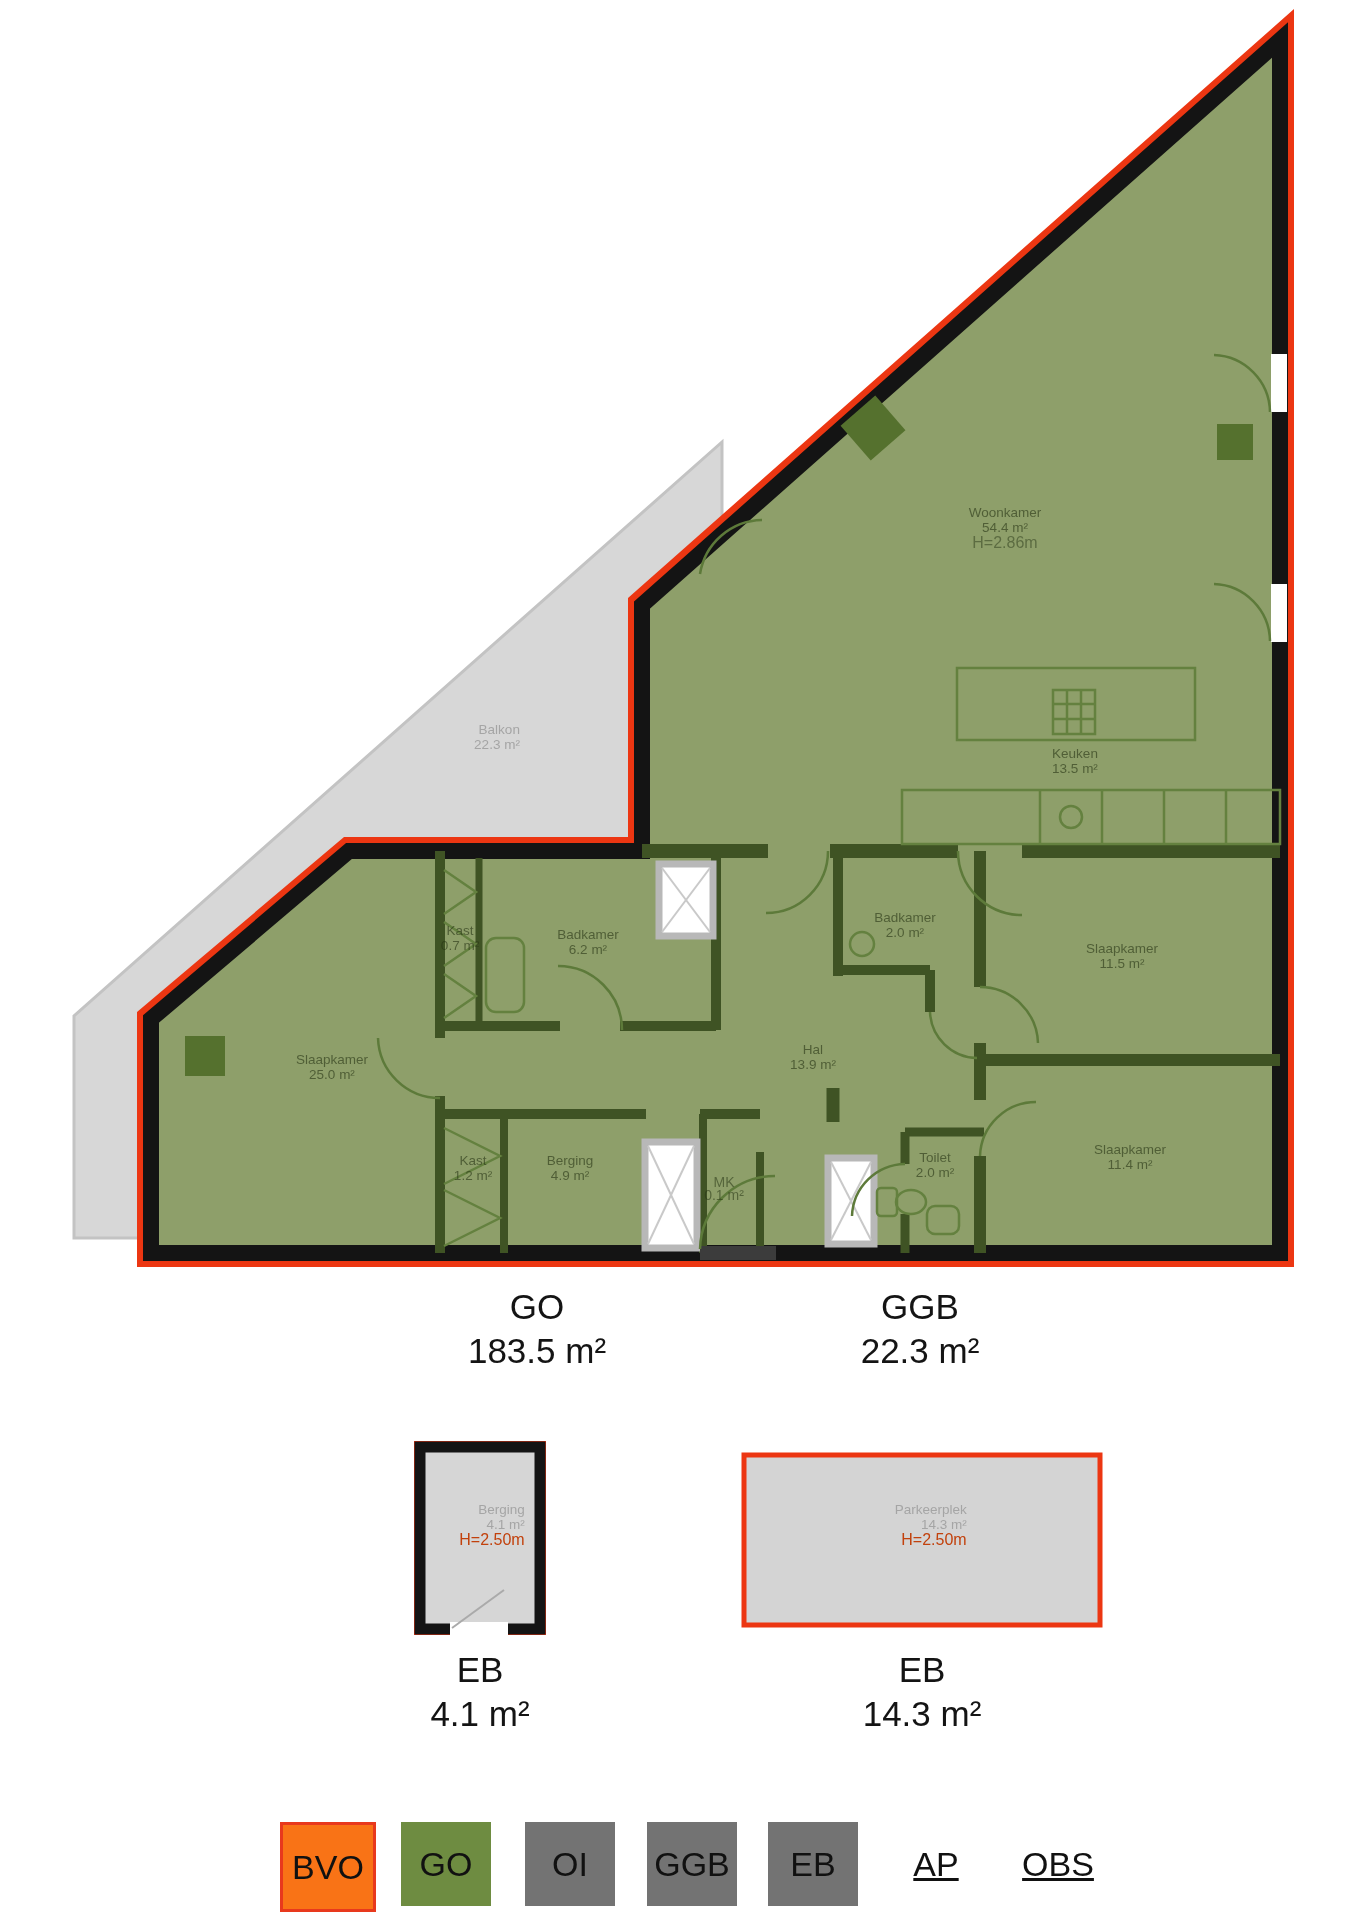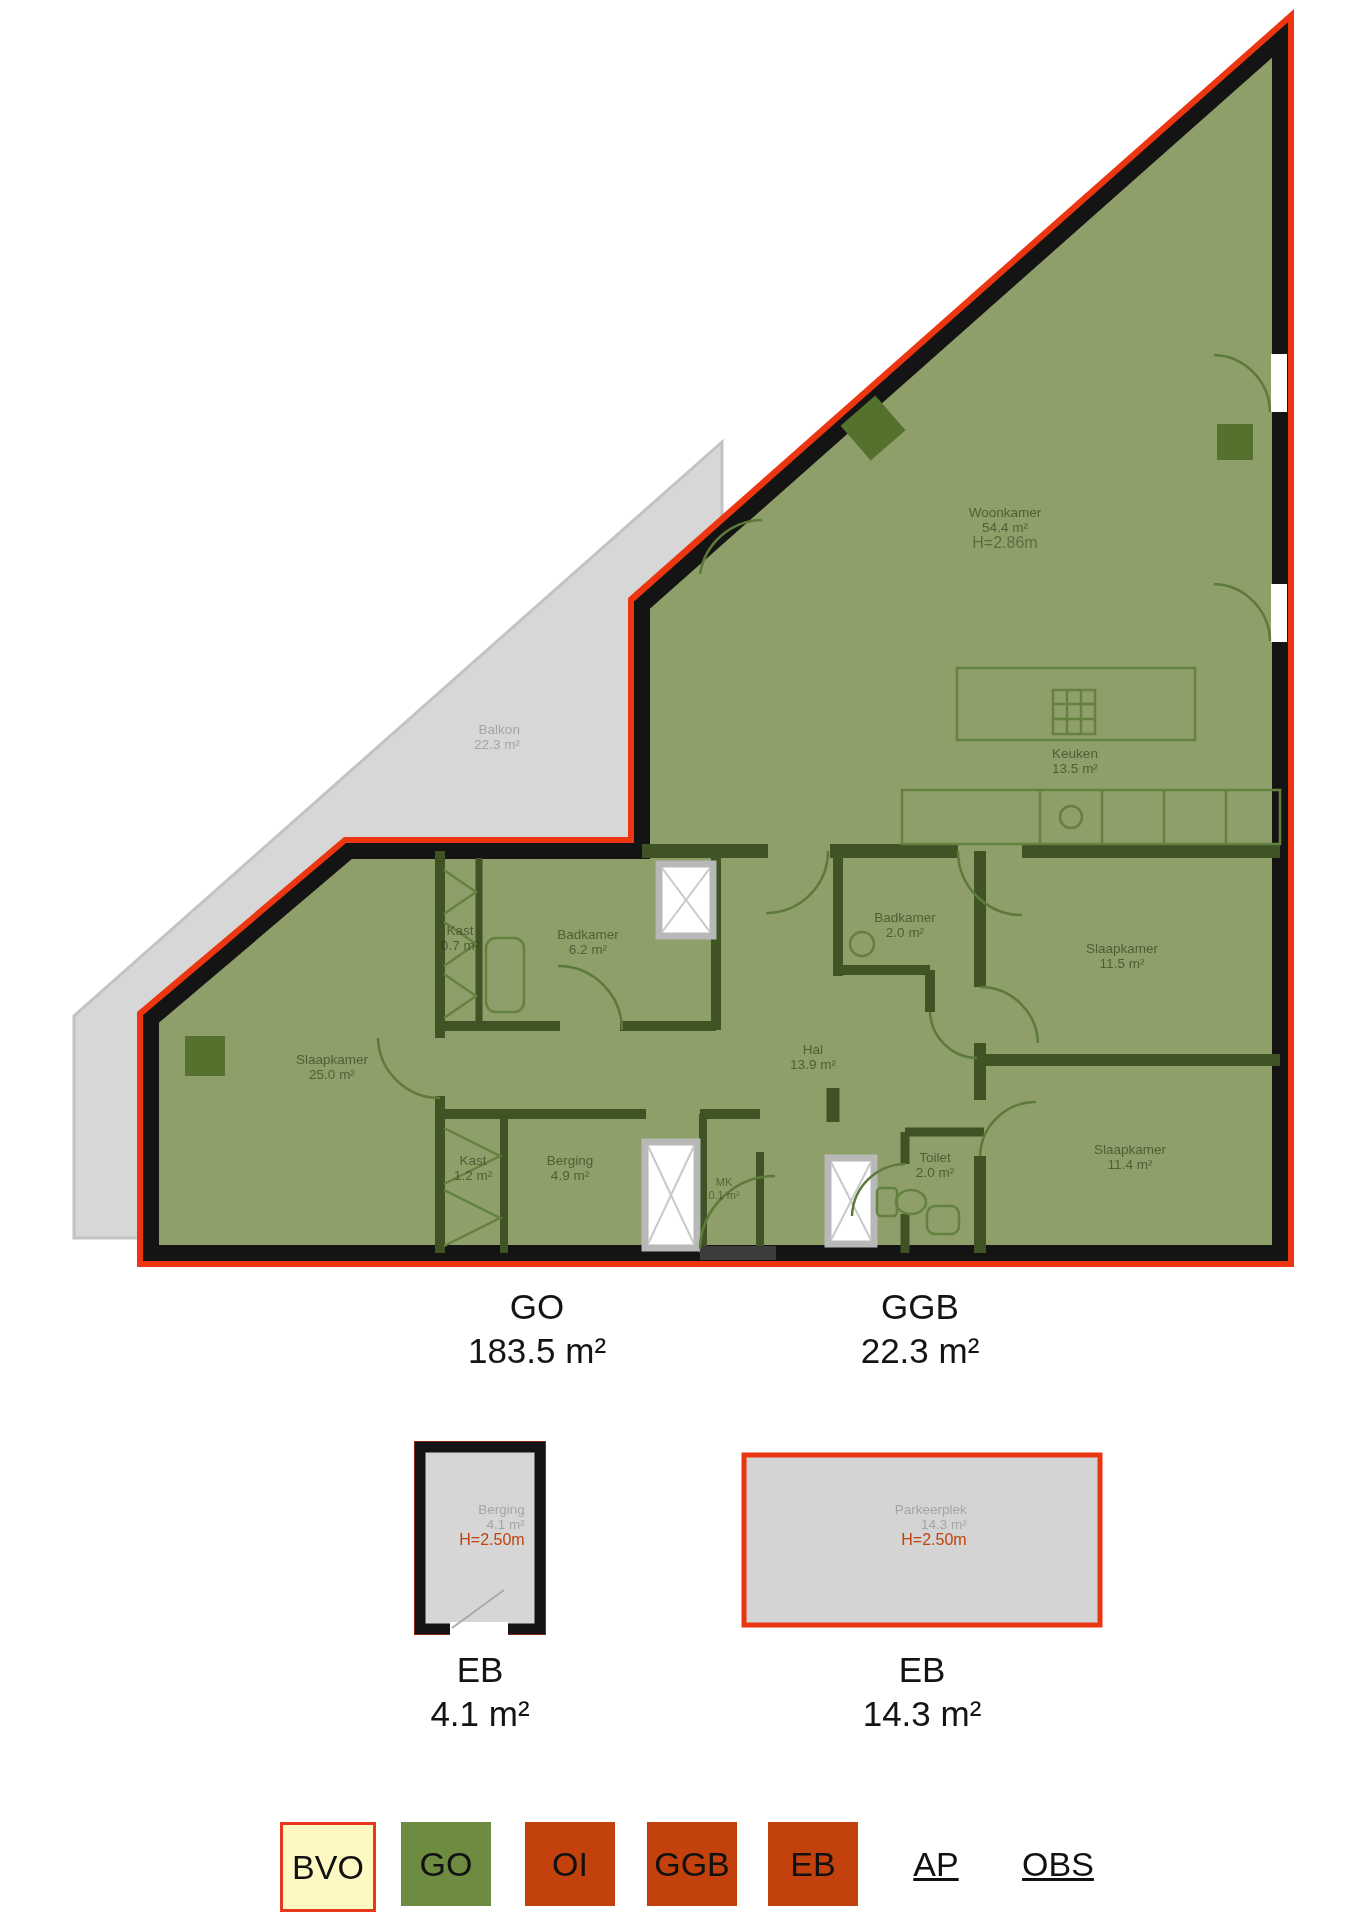--- a/index.html
+++ b/index.html
@@ -4,28 +4,28 @@
 <style>
   html,body{margin:0;padding:0;background:#ffffff;}
   #canvas{position:relative;width:1358px;height:1920px;background:#ffffff;overflow:hidden;
           font-family:"Liberation Sans", sans-serif;}
   #plan-svg{position:absolute;left:0;top:0;}
   .room-label{position:absolute;transform:translateX(-50%);text-align:center;
               color:rgba(38,52,20,0.60);font-size:13.5px;line-height:15px;white-space:nowrap;}
   .room-label .hline{font-size:16px;color:rgba(38,52,20,0.48);}
   .room-label.gray{color:#a5a5a5;text-align:right;}
   .room-label.gray .hline{color:#c2410c;margin-left:24px;}
-  .room-label.tiny{font-size:11px;line-height:13px;color:rgba(38,52,20,0.55);}
+  .room-label.tiny{font-size:14px;line-height:13px;color:rgba(38,52,20,0.55);}
   .sum-label{position:absolute;transform:translateX(-50%);text-align:center;color:#141414;
              font-size:35px;line-height:44px;white-space:nowrap;}
   .legend-item{position:absolute;top:1822px;width:90px;height:84px;display:flex;
                align-items:center;justify-content:center;font-size:34px;color:#111;}
-  .legend-item.outlined{background:#fef9c3;border:3px solid #e8391d;}
+  .legend-item.outlined{background:#f97316;border:3px solid #e8391d;}
   .legend-item.green{background:#6e8c41;}
-  .legend-item.gray{background:#c2410c;}
+  .legend-item.gray{background:#737373;}
   .legend-item.none{background:transparent;text-decoration:underline;}
 </style>
 </head>
 <body>
 
 <div id="canvas">
 
   <svg id="plan-svg" width="1358" height="1920" viewBox="0 0 1358 1920">
 
     <polygon points="722,442 722,534 642,605 642,851 349,851 151,1019 151,1238 74,1238 74,1016" fill="#d7d7d7" stroke="#c3c3c3" stroke-width="3"></polygon>

